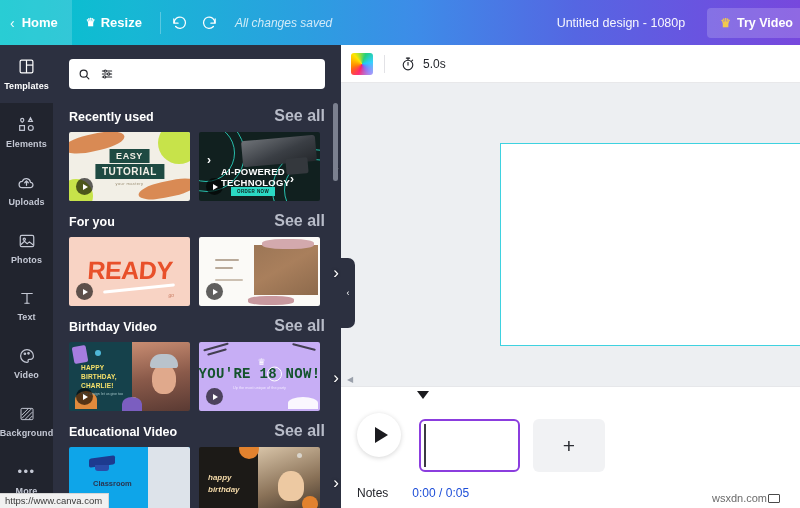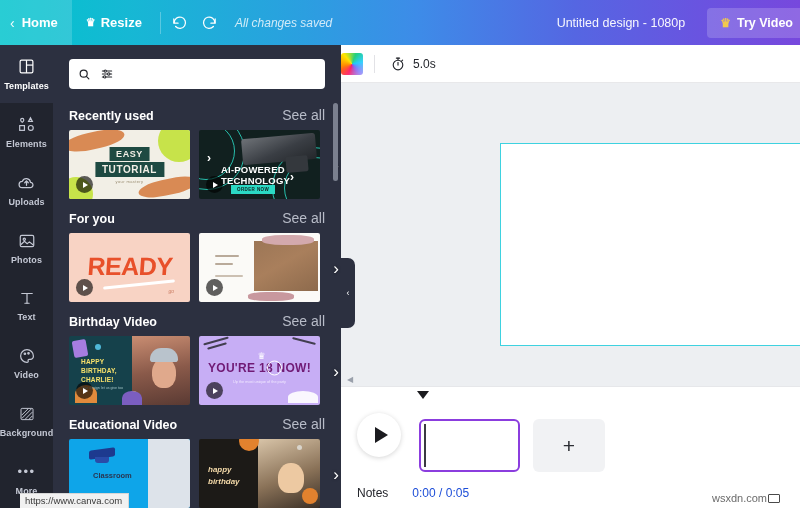--- a/index.html
+++ b/index.html
@@ -94,21 +94,21 @@
   }
   .panel-scroll {
     position: absolute; left: 0; top: 54px; width: 288px; height: 409px;
     overflow: hidden; padding: 0 16px;
   }
   .sec-head {
     display: flex; align-items: baseline; justify-content: space-between;
     margin: 8px 0 7px 0;
   }
   .sec-title { color: #ffffff; font-size: 12.5px; font-weight: bold; }
-  .sec-all { color: #b8bcc8; font-size: 14px; cursor: pointer; }
+  .sec-all { color: #b8bcc8; font-size: 16px; cursor: pointer; font-weight: bold; }
   .row {
     display: flex; gap: 9px; position: relative; margin-bottom: 11px;
   }
   .card {
     width: 121px; height: 69px; border-radius: 2px;
     position: relative; overflow: hidden; cursor: pointer; flex: none;
     background: #3a3f52;
   }
   .play {
     position: absolute; left: 7px; bottom: 6px;
@@ -268,22 +268,23 @@
     border-radius: 50%; background: #f0c945;
   }
   .c-bday .dot3 {
     position: absolute; right: 48px; bottom: 0px; width: 20px; height: 14px;
     border-radius: 50% 50% 0 0; background: #7b5ec0;
   }
 
   .c-18 { background: #c7aef5; }
   .c-18 .ttl {
     position: absolute; left: 50%; top: 46%; transform: translate(-50%,-50%);
-    color: #701a75; font-size: 12px; font-weight: bold; white-space: nowrap;
+    color: #14532d; font-size: 14px; font-weight: bold; white-space: nowrap;
     letter-spacing: 0.3px;
+    font-family: Liberation Mono, monospace;
   }
   .c-18 .circ {
     position: absolute; left: 50%; top: 46%; transform: translate(7px,-50%);
     width: 15px; height: 15px; border: 1.4px solid #ffffff; border-radius: 50%;
   }
   .c-18 .crn {
     position: absolute; left: 50%; top: 16px; transform: translateX(-2px);
     color: #ffffff; font-size: 9px; line-height: 1;
   }
   .c-18 .sub2 {
@@ -357,21 +358,21 @@
     color: #ffffff; font-size: 9px; cursor: pointer; z-index: 19;
   }
 
   
   .editor {
     position: absolute; left: 341px; top: 45px; width: 459px; height: 463px;
     background: #edeff2; z-index: 10;
   }
   .edit-toolbar {
     position: absolute; left: 0; top: 0; width: 459px; height: 38px;
-    background: #ffffff; display: flex; align-items: center; gap: 0;
+    background: #ffffff; display: flex; align-items: center; padding-left: 10px; gap: 0;
     border-bottom: 1px solid #e8e8ea;
   }
   .swatch {
     width: 22px; height: 22px; border-radius: 3px; cursor: pointer;
     background:
       linear-gradient(135deg, rgba(255,255,255,0) 40%, rgba(255,255,255,0.45) 100%),
       conic-gradient(from 200deg, #ff0055, #ff8c00, #ffe600, #26d07c, #00c4ff, #6a4df5, #ff0055);
   }
   .tb-div { width: 1px; height: 18px; background: #e2e2e6; margin: 0 11px; }
   .timer-btn {
@@ -440,21 +441,21 @@
     color: #6b6b6b; font-size: 11px; z-index: 40;
   }
   .watermark .wm-ico {
     display: inline-block; width: 12px; height: 9px;
     border: 1.4px solid #4a4a4a; border-radius: 1px;
     vertical-align: -1px; margin-left: 1px;
   }
   .status-link {
     position: absolute; left: 0; bottom: 0; z-index: 45;
     background: #f1f1f1; border: 1px solid #d6d6d6; border-left: none; border-bottom: none;
-    color: #3a3a3a; font-size: 9.5px; padding: 1px 6px 2px 5px; white-space: nowrap; margin-left: 20px;
+    color: #3a3a3a; font-size: 9.5px; padding: 1px 6px 2px 5px; white-space: nowrap;
   }
 </style>
 </head>
 <body>
 
 <div id="app">
 
   <div class="topbar">
     <div class="tb-home">
       <span class="tb-chev">‹</span>

